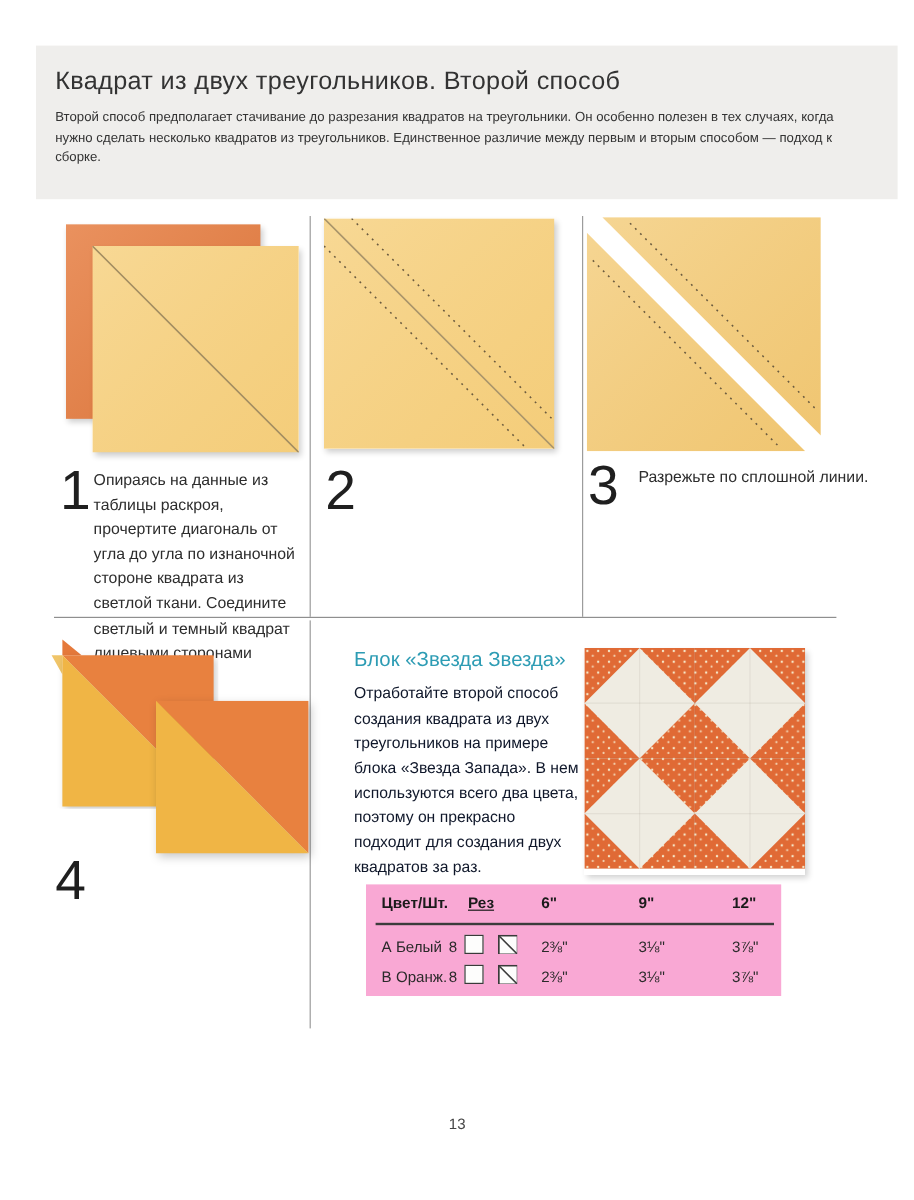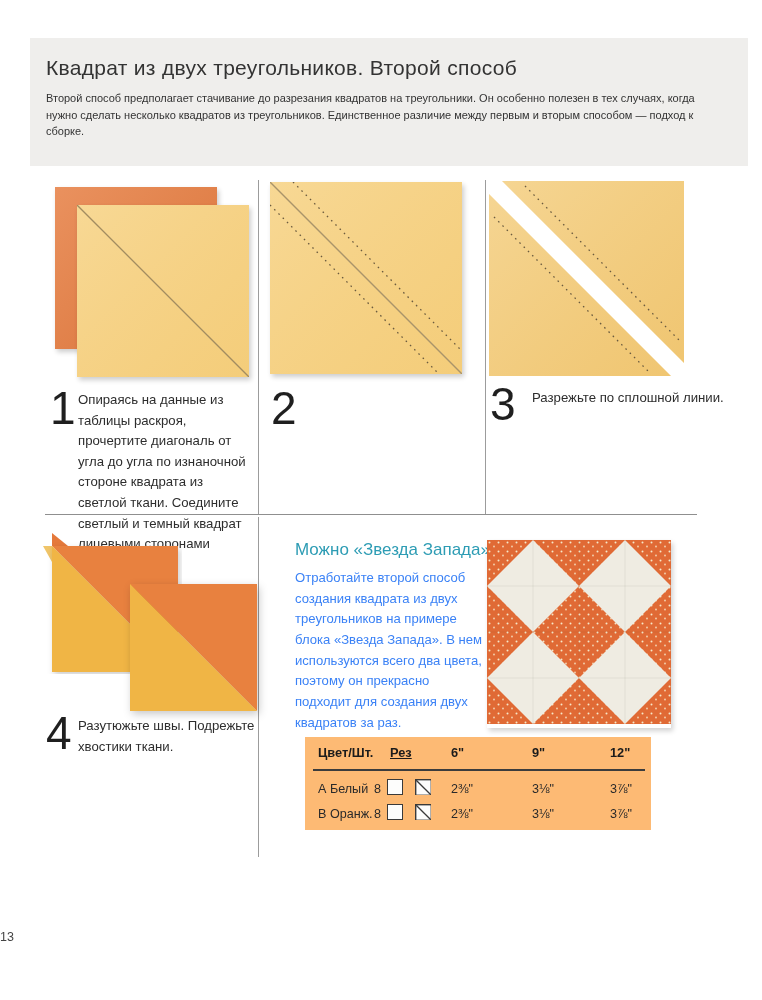--- a/index.html
+++ b/index.html
@@ -20,29 +20,29 @@
   .fabric{position:absolute;box-shadow:2px 3px 5px rgba(0,0,0,.20);}
   .orange-sq{background:linear-gradient(135deg,rgba(255,255,255,.18),rgba(0,0,0,.05)),#e5793b;}
   .step-img{position:absolute;}
 
   
   .step-num{position:absolute;font-size:46px;font-weight:300;color:#1f1f1f;line-height:1;}
   .step-text{position:absolute;font-size:13.2px;line-height:1.56;color:#2d2d2d;}
 
   
   .block-heading{position:absolute;left:295px;top:540px;font-size:17px;color:#2d9cb4;font-weight:400;}
-  .block-body{position:absolute;left:295px;top:568px;width:188px;font-size:13.1px;line-height:1.58;color:#3b82f6;}
-
-  
-  .table-panel{position:absolute;left:305px;top:737px;width:346px;height:93px;background:#fdba74;}
+  .block-body{position:absolute;left:295px;top:568px;width:188px;font-size:13.1px;line-height:1.58;color:#0f172a;}
+
+  
+  .table-panel{position:absolute;left:305px;top:737px;width:346px;height:93px;background:#f9a8d4;}
   .t-h{position:absolute;top:8px;font-weight:bold;font-size:12.8px;color:#1b1b1b;}
   .t-rule{position:absolute;left:8px;top:32px;width:332px;height:2px;background:#3c3c3c;}
   .t-cell{position:absolute;font-size:12.6px;color:#2a2a2a;}
   .sq-icon{position:absolute;width:16px;height:16px;background:#fdfdfc;border:1.4px solid #3a3a3a;box-sizing:border-box;}
-  .page-number{position:absolute;left:0;top:930px;width:762px;font-size:12.5px;color:#444;}
+  .page-number{position:absolute;left:0;top:930px;width:762px;text-align:center;font-size:12.5px;color:#444;}
 </style>
 </head>
 <body>
 
 <div id="page">
 
   <div class="header-band">
     <div class="page-title">Квадрат из двух треугольников. Второй способ</div>
     <div class="intro">Второй способ предполагает стачивание до разрезания квадратов на треугольники. Он особенно полезен в тех случаях, когда нужно сделать несколько квадратов из треугольников. Единственное различие между первым и вторым способом — подход к сборке.</div>
   </div>
@@ -127,23 +127,22 @@
     </div>
     <div style="position:absolute;left:88px;top:52px;">
       <svg width="130" height="130" style="filter:drop-shadow(2px 3px 4px rgba(0,0,0,0.22));">
         <polygon points="0,0 127,0 127,127" fill="#e8813f"></polygon>
         <polygon points="0,0 0,127 127,127" fill="#f0b545"></polygon>
       </svg>
     </div>
   </div>
 
   <div class="step-num" style="left:46px;top:710px;">4</div>
-  <div class="step-text" style="left:78px;top:716px;width:178px;">Разутюжьте швы. Подрежьте хвостики ткани.</div>
-
-  <div class="block-heading">Можно «Звезда Запада»</div>
+
+  <div class="block-heading">Блок «Звезда Звезда»</div>
   <div class="block-body">Отработайте второй способ создания квадрата из двух треугольников на примере блока «Звезда Запада». В нем используются всего два цвета, поэтому он прекрасно подходит для создания двух квадратов за раз.</div>
 
   <div style="position:absolute;left:487px;top:540px;box-shadow:2px 3px 5px rgba(0,0,0,.18);">
     <svg id="quilt-svg" width="184" height="184">
       <defs>
         <pattern id="dotpat" width="9" height="9" patternUnits="userSpaceOnUse">
           <rect width="9" height="9" fill="#e06a35"></rect>
           <circle cx="2.5" cy="2.5" r="1" fill="#f6e7c8"></circle>
           <circle cx="7" cy="6.5" r="0.9" fill="#f6e7c8" opacity="0.85"></circle>
         </pattern>

